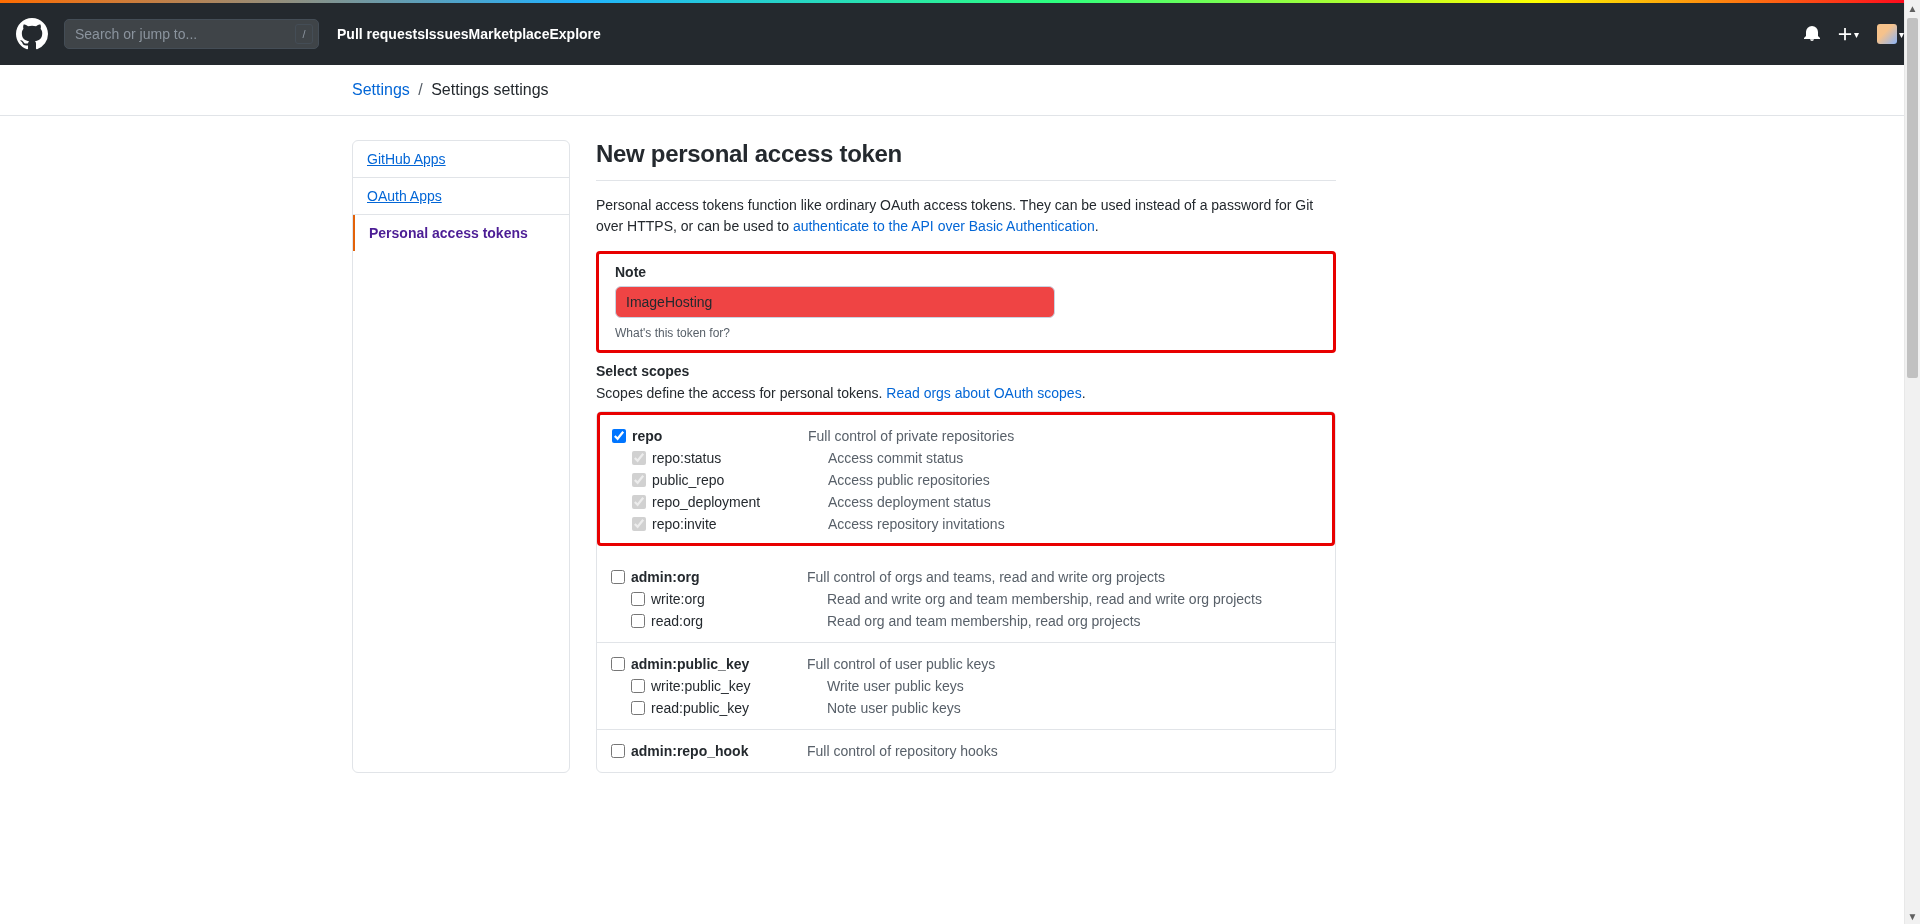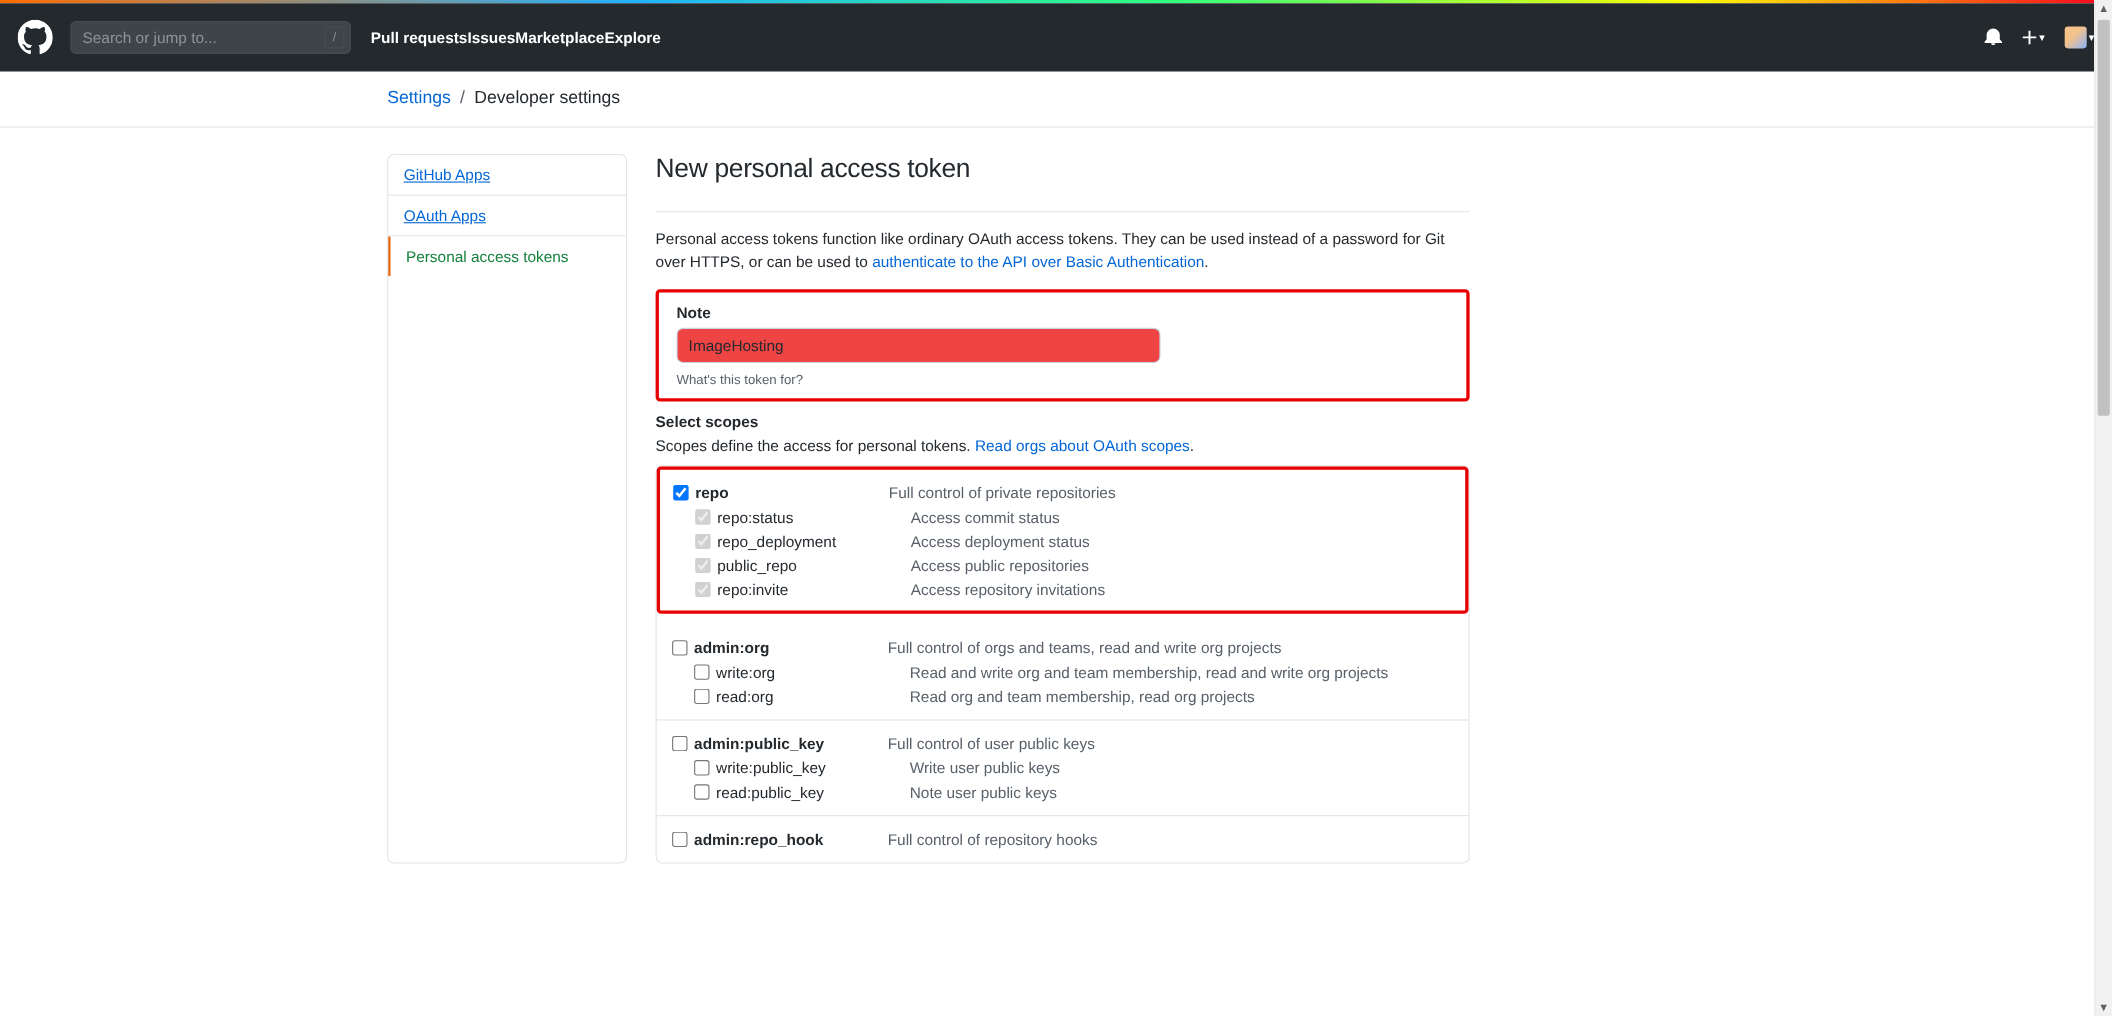--- a/index.html
+++ b/index.html
@@ -24,24 +24,24 @@
   .subnav-inner { max-width: 1280px; margin: 0 auto; padding: 16px 32px; }
   .breadcrumb { font-size: 16px; color: #24292e; }
   .breadcrumb a.link { color: #0366d6; text-decoration: none; }
   .breadcrumb .sep { color: #586069; margin: 0 4px; }
 
   .container { max-width: 1280px; margin: 0 auto; padding: 24px 32px; display: flex; }
   .side-menu { width: 218px; border: 1px solid #e1e4e8; border-radius: 6px; }
   .side-menu .mitem { display: block; padding: 10px 14px; font-size: 14px; text-decoration: none; border-bottom: 1px solid #e1e4e8; }
   .side-menu .mitem:last-child { border-bottom: none; }
   .side-menu .mitem.link { color: #0366d6; text-decoration: underline; }
-  .side-menu .mitem.active { color: #15803d; font-weight: 400; border-left: 2px solid #e36209; background:#fff; }
+  .side-menu .mitem.active { color: #4c1d95; font-weight: 700; border-left: 2px solid #e36209; background:#fff; }
 
   main.content { flex: 1; margin-left: 26px; max-width: 740px; }
-  h1.page-title { font-size: 24px; font-weight: 400; padding-bottom: 24px; border-bottom: 1px solid #e1e4e8; margin-bottom: 14px; letter-spacing: -0.3px; }
+  h1.page-title { font-size: 24px; font-weight: 700; padding-bottom: 12px; border-bottom: 1px solid #e1e4e8; margin-bottom: 14px; letter-spacing: -0.3px; }
   p.lead { color: #24292e; font-size: 14px; line-height: 1.5; margin-bottom: 14px; }
   a.inline-link { color: #0366d6; text-decoration: none; }
 
   .red-box { border: 3px solid #e80000; border-radius: 4px; padding: 10px 16px 10px 16px; margin-bottom: 10px; }
   .red-box.tight { padding: 8px 12px 6px 12px; }
   label.bold-label { font-weight: 600; font-size: 14px; display: block; margin-bottom: 6px; }
   input.note-input { width: 440px; height: 32px; border: 1px solid #c8d4e2; border-radius: 6px; padding: 0 10px; font-size: 14px; background: #ef4444; color:#24292e; }
   .hint { color: #586069; font-size: 12px; margin-top: 8px; }
 
   h2.section-h { font-weight: 600; font-size: 14px; margin: 8px 0 6px; }
@@ -103,21 +103,21 @@
       <span class="caret-down">▾</span>
     </span>
   </div>
 </header>
 
 <div class="subnav">
   <div class="subnav-inner">
     <div class="breadcrumb">
       <a href="#" class="link">Settings</a>
       <span class="sep">/</span>
-      <span>Developer settings</span>
+      <span>Settings settings</span>
     </div>
   </div>
 </div>
 
 <div class="container">
   <aside class="side-menu">
     <a href="#" class="mitem link">GitHub Apps</a>
     <a href="#" class="mitem link">OAuth Apps</a>
     <a href="#" class="mitem active">Personal access tokens</a>
   </aside>
@@ -147,27 +147,27 @@
               <span class="scope-name parent">repo</span>
               <span class="scope-desc">Full control of private repositories</span>
             </div>
             <div class="scope-row sub">
               <input type="checkbox" class="cb" disabled="" checked="" style="">
               <span class="scope-name">repo:status</span>
               <span class="scope-desc">Access commit status</span>
             </div>
             <div class="scope-row sub">
               <input type="checkbox" class="cb" disabled="" checked="" style="">
+              <span class="scope-name">public_repo</span>
+              <span class="scope-desc">Access public repositories</span>
+            </div>
+            <div class="scope-row sub">
+              <input type="checkbox" class="cb" disabled="" checked="" style="">
               <span class="scope-name">repo_deployment</span>
               <span class="scope-desc">Access deployment status</span>
-            </div>
-            <div class="scope-row sub">
-              <input type="checkbox" class="cb" disabled="" checked="" style="">
-              <span class="scope-name">public_repo</span>
-              <span class="scope-desc">Access public repositories</span>
             </div>
             <div class="scope-row sub">
               <input type="checkbox" class="cb" disabled="" checked="" style="">
               <span class="scope-name">repo:invite</span>
               <span class="scope-desc">Access repository invitations</span>
             </div>
           </div>
         </div>
         <div class="scope-group">
           <div class="scope-row">

